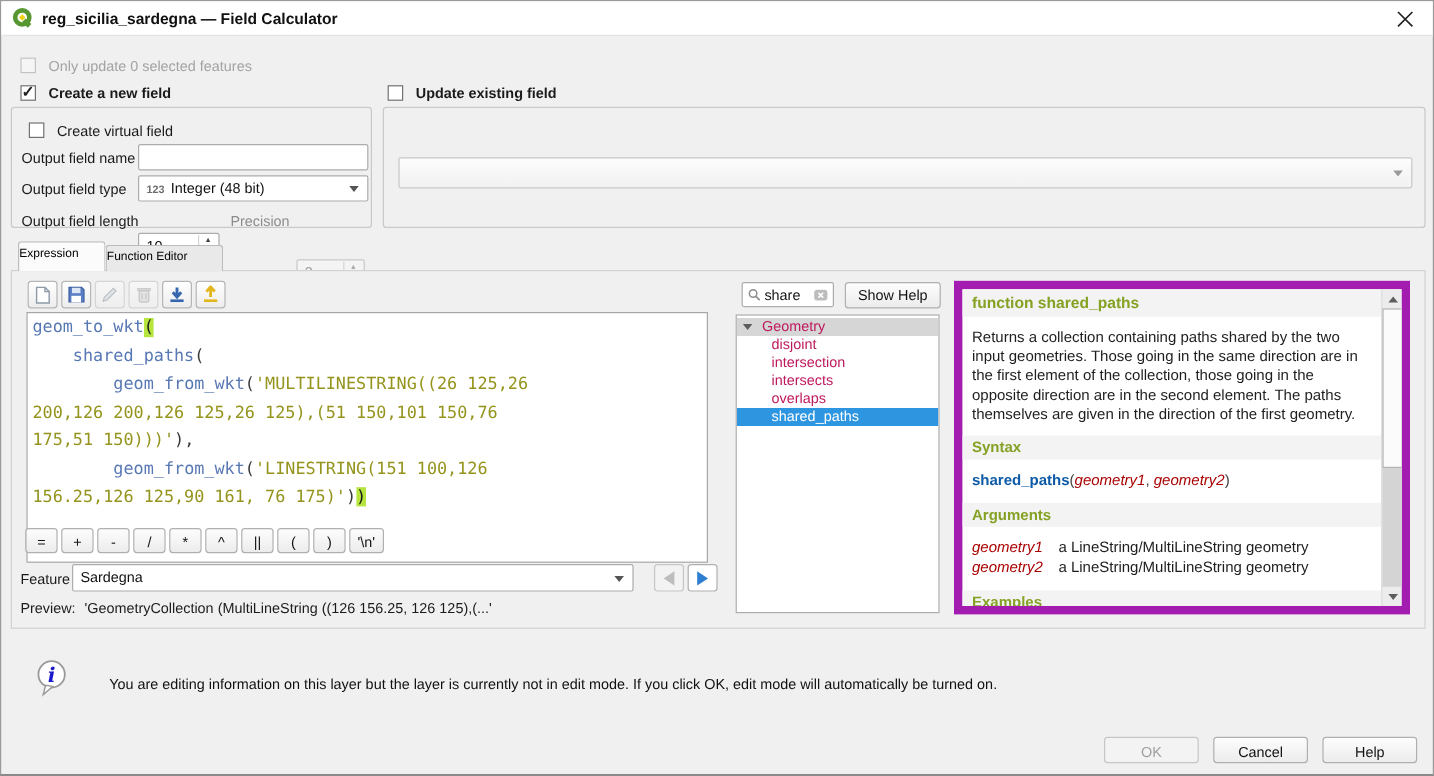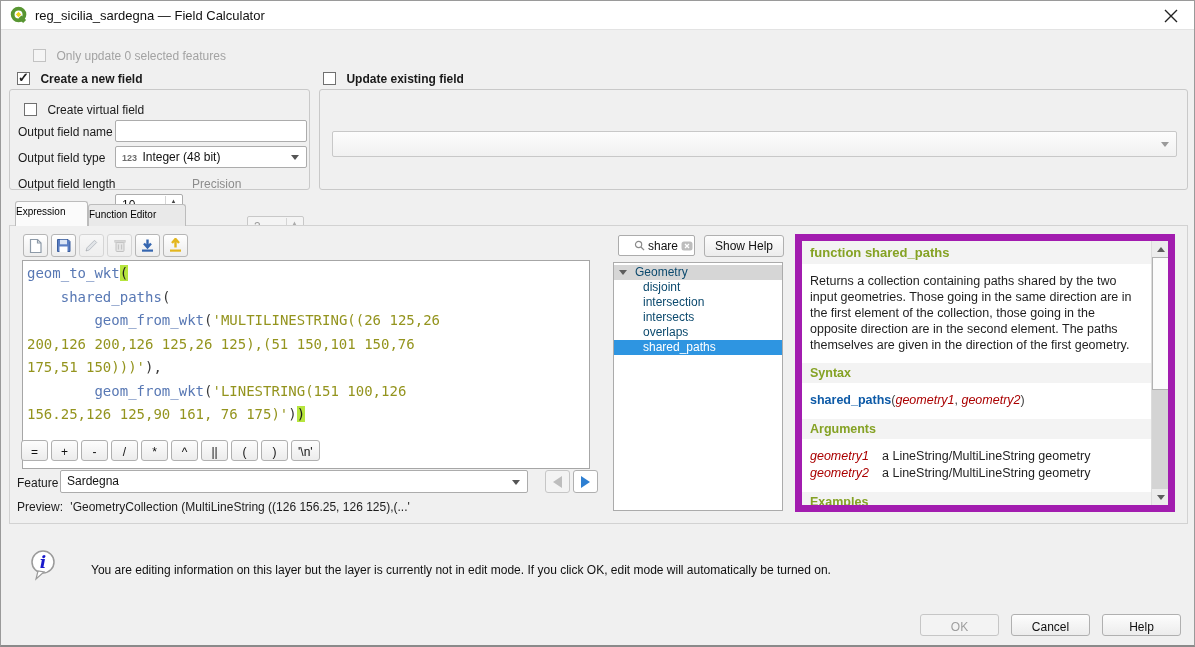--- a/index.html
+++ b/index.html
@@ -3,21 +3,21 @@
 <meta charset="utf-8">
 <style>
   * { margin:0; padding:0; box-sizing:border-box; }
   html,body { background:#555; }
   body { font-family:"Liberation Sans", sans-serif; }
   #window {
     position:relative; width:1195px; height:647px; background:#f0f0f0;
     border:1px solid #9a9a9a; border-bottom:2px solid #8a8a8a; overflow:hidden;
   }
   
-  #titlebar { position:absolute; left:0; top:0; width:100%; height:29px; background:#ffffff; border-bottom:1px solid #e3e3e3; }
+  #titlebar { position:absolute; left:0; top:0; width:100%; height:29px; background:#ffffff; border-bottom:1px solid #e3e3e3;font-weight:bold; }
   #titlebar .app-icon { position:absolute; left:9px; top:5px; width:19px; height:19px; }
   #titlebar .title { position:absolute; left:34px; top:7px; font-size:13px; color:#111; }
   #close-btn { position:absolute; right:14px; top:6px; width:18px; height:18px; cursor:pointer; }
   #close-btn svg { width:100%; height:100%; }
 
   
   .abs { position:absolute; }
   .lbl { font-size:12px; color:#1a1a1a; white-space:nowrap; }
   .bold { font-weight:bold; }
   .gray { color:#a3a3a3; }
@@ -71,25 +71,25 @@
   
   #feature-label { left:16px; top:475px; }
   #feature-combo { left:59px; top:469px; width:468px; height:23px; padding:3px 6px; }
   .navbtn { position:absolute; top:469px; width:25px; height:23px; display:flex; align-items:center; justify-content:center; }
   .tri-left  { width:0; height:0; border-top:6px solid transparent; border-bottom:6px solid transparent; border-right:9px solid #bdbdbd; }
   .tri-right { width:0; height:0; border-top:6px solid transparent; border-bottom:6px solid transparent; border-left:9px solid #2e7fd2; }
   #preview-line { left:16px; top:499px; color:#1c1c1c; }
   #preview-line .val { color:#1c1c1c; }
 
   
-  #search-box { left:617px; top:234px; width:77px; height:21px; display:flex; align-items:center; gap:3px; padding:0 15px; z-index:2; }
+  #search-box { left:617px; top:234px; width:77px; height:21px; display:flex; align-items:center; gap:3px; padding:0 4px; z-index:2; }
   #search-box .stext { font-size:12px; color:#111; flex:1; }
   #show-help-btn { left:703px; top:234px; width:80px; height:22px; padding-top:3px; z-index:2; }
   #fn-tree { position:absolute; left:612px; top:261px; width:170px; height:249px; background:#fff; border:1px solid #ababab; z-index:2; overflow:hidden; padding-top:2px; }
-  .tree-row { height:15px; font-size:12px; line-height:15px; color:#0c4a6e; white-space:nowrap; position:relative; }
+  .tree-row { height:15px; font-size:12px; line-height:15px; color:#be185d; white-space:nowrap; position:relative; }
   .tree-row.group { background:#d6d6d6; padding-left:21px; }
   .tree-row.group .expander { position:absolute; left:5px; top:5px; width:0; height:0;
     border-left:4px solid transparent; border-right:4px solid transparent; border-top:5px solid #5d5d5d; }
   .tree-row.item { padding-left:29px; }
   .tree-row.selected { background:#2e95e1; color:#fff; }
 
   
   #help-panel { position:absolute; left:794px; top:233px; width:380px; height:278px; background:#fff; border:7px solid #a21caf; z-index:2; overflow:hidden; }
   #help-content { position:absolute; left:0; top:0; right:17px; bottom:0; overflow:hidden; }
   .help-h { background:#f3f3f3; font-size:13px; font-weight:bold; color:#85a224; padding:4px 8px; }
@@ -131,21 +131,21 @@
       </svg>
     </span>
     <span class="title">reg_sicilia_sardegna — Field Calculator</span>
     <span id="close-btn">
       <svg viewBox="0 0 18 18">
           <path d="M3 3 L15 15 M15 3 L3 15" stroke="#222" stroke-width="1.4"></path>
         </svg>
     </span>
   </div>
 
-  <div class="abs" style="left:32px; top:45px;">
+  <div class="abs" style="left:16px; top:45px;">
     <span class="checkbox disabled"></span>
     <span class="lbl gray" style="margin-left:6px;">Only update 0 selected features</span>
   </div>
   <div class="abs" style="left:16px; top:68px;">
     <span class="checkbox checked"></span>
     <span class="lbl bold" style="margin-left:6px;">Create a new field</span>
   </div>
   <div class="abs" style="left:322px; top:68px;">
     <span class="checkbox"></span>
     <span class="lbl bold" style="margin-left:6px;">Update existing field</span>

